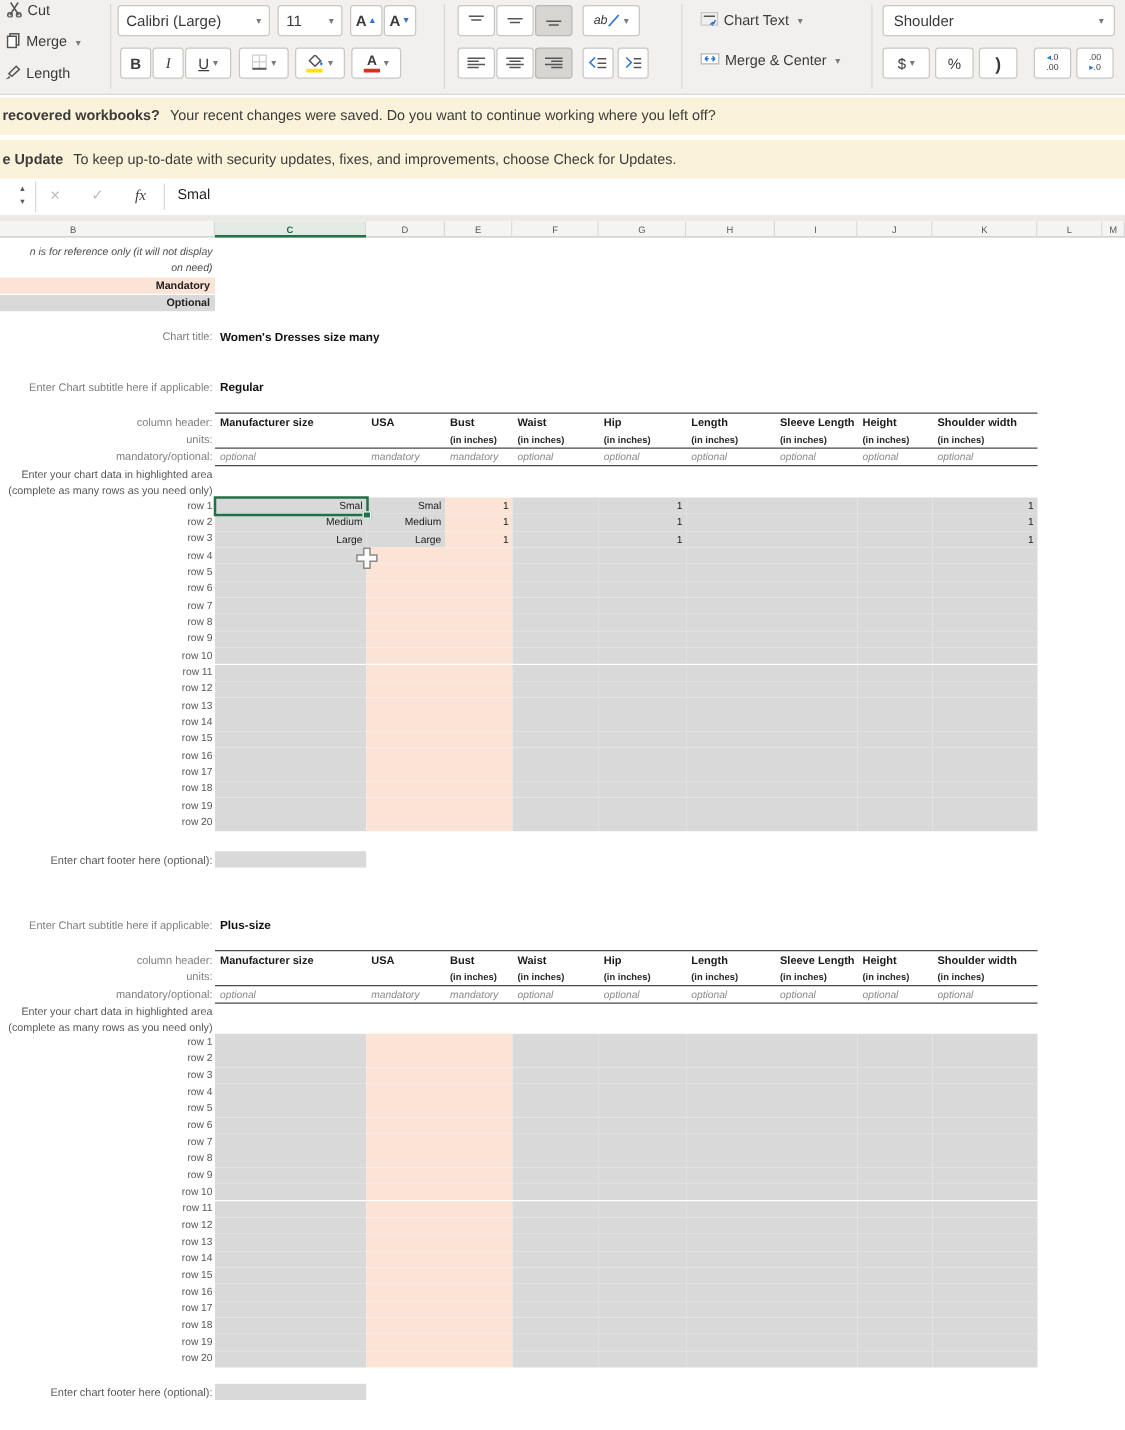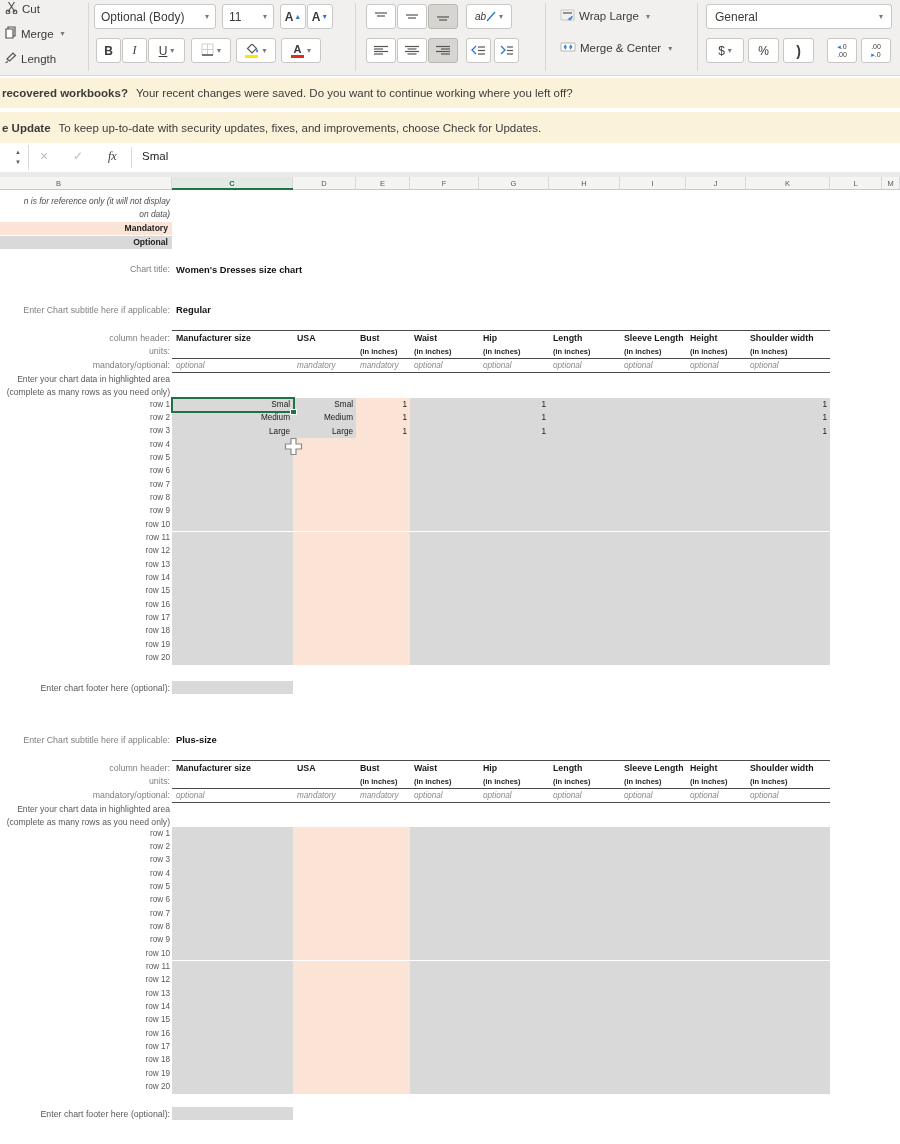--- a/index.html
+++ b/index.html
@@ -51,21 +51,21 @@
     <div class="rb-flat" style="left:3px;top:51px;">
       <span><svg width="14" height="13">
             <path d="M4 8 L10 2 l2.5 2.5 L6.5 10 z" fill="none" class="lin"></path>
             <path d="M4.5 9.5 l-3 3 3.5-1.2 z" fill="#555"></path>
           </svg></span>
       <span>Length</span>
     </div>
     <div class="vsep" style="left:88px;"></div>
 
     <div class="rb-btn" style="left:94px;top:4px;width:122px;height:25px;justify-content:space-between;padding:0 6px;">
-      <span>Optional (Body)</span>
+      <span>Calibri (Large)</span>
         <span class="dd">▾</span>
     </div>
     <div class="rb-btn" style="left:222px;top:4px;width:52px;height:25px;justify-content:space-between;padding:0 6px;">
       <span>11</span>
         <span class="dd">▾</span>
     </div>
     <div class="rb-btn" style="left:280px;top:4px;width:26px;height:25px;font-weight:bold;">
       <span>A</span>
         <span class="blue" style="font-size:7px;margin-left:1px;">▲</span>
     </div>
@@ -176,35 +176,35 @@
         </svg>
       </div>
     <div class="vsep" style="left:545px;"></div>
 
     <div class="rb-flat" style="left:560px;top:9px;">
       <span><svg width="15" height="12">
             <rect x="1" y="1" width="13" height="10" fill="none" stroke="#c9c7c4"></rect>
             <line x1="3" y1="4" x2="12" y2="4" class="lin"></line>
             <path d="M12 7 q0 3 -3 3 l1.5 -1.3 M9 10 l1.5 1.3" fill="none" stroke="#2e77d0" stroke-width="1.2"></path>
           </svg></span>
-      <span>Wrap Large</span>
+      <span>Chart Text</span>
         <span class="dd">▾</span>
     </div>
     <div class="rb-flat" style="left:560px;top:41px;">
       <span><svg width="16" height="12">
             <rect x="1" y="2" width="14" height="8" fill="#fff" stroke="#b9b7b4"></rect>
             <path d="M4 6 l2 -2 M4 6 l2 2 M4 6 h3 M12 6 l-2 -2 M12 6 l-2 2 M12 6 h-3" fill="none" stroke="#2e77d0" stroke-width="1.1"></path>
           </svg></span>
       <span>Merge &amp; Center</span>
         <span class="dd">▾</span>
     </div>
     <div class="vsep" style="left:697px;"></div>
 
     <div class="rb-btn" style="left:706px;top:4px;width:186px;height:25px;justify-content:space-between;padding:0 8px;">
-      <span>General</span>
+      <span>Shoulder</span>
         <span class="dd">▾</span>
     </div>
     <div class="rb-btn" style="left:706px;top:38px;width:38px;height:25px;">
         <span>$</span>
         <span class="dd">▾</span>
       </div>
     <div class="rb-btn" style="left:748px;top:38px;width:31px;height:25px;">
         <span>%</span>
       </div>
     <div class="rb-btn" style="left:783px;top:38px;width:31px;height:25px;font-weight:bold;font-size:14px;">
@@ -249,25 +249,25 @@
       <div class="abs" style="left: 356px; top: 177px; width: 54px; height: 13px; line-height: 13px; text-align: center; font-size: 7.5px; color: rgb(89, 89, 89); background: rgb(244, 244, 243); border-right: 1px solid rgb(216, 216, 216); border-bottom: 1px solid rgb(201, 201, 201); box-sizing: border-box; font-weight: normal;">E</div>
       <div class="abs" style="left: 410px; top: 177px; width: 69px; height: 13px; line-height: 13px; text-align: center; font-size: 7.5px; color: rgb(89, 89, 89); background: rgb(244, 244, 243); border-right: 1px solid rgb(216, 216, 216); border-bottom: 1px solid rgb(201, 201, 201); box-sizing: border-box; font-weight: normal;">F</div>
       <div class="abs" style="left: 479px; top: 177px; width: 70px; height: 13px; line-height: 13px; text-align: center; font-size: 7.5px; color: rgb(89, 89, 89); background: rgb(244, 244, 243); border-right: 1px solid rgb(216, 216, 216); border-bottom: 1px solid rgb(201, 201, 201); box-sizing: border-box; font-weight: normal;">G</div>
       <div class="abs" style="left: 549px; top: 177px; width: 71px; height: 13px; line-height: 13px; text-align: center; font-size: 7.5px; color: rgb(89, 89, 89); background: rgb(244, 244, 243); border-right: 1px solid rgb(216, 216, 216); border-bottom: 1px solid rgb(201, 201, 201); box-sizing: border-box; font-weight: normal;">H</div>
       <div class="abs" style="left: 620px; top: 177px; width: 66px; height: 13px; line-height: 13px; text-align: center; font-size: 7.5px; color: rgb(89, 89, 89); background: rgb(244, 244, 243); border-right: 1px solid rgb(216, 216, 216); border-bottom: 1px solid rgb(201, 201, 201); box-sizing: border-box; font-weight: normal;">I</div>
       <div class="abs" style="left: 686px; top: 177px; width: 60px; height: 13px; line-height: 13px; text-align: center; font-size: 7.5px; color: rgb(89, 89, 89); background: rgb(244, 244, 243); border-right: 1px solid rgb(216, 216, 216); border-bottom: 1px solid rgb(201, 201, 201); box-sizing: border-box; font-weight: normal;">J</div>
       <div class="abs" style="left: 746px; top: 177px; width: 84px; height: 13px; line-height: 13px; text-align: center; font-size: 7.5px; color: rgb(89, 89, 89); background: rgb(244, 244, 243); border-right: 1px solid rgb(216, 216, 216); border-bottom: 1px solid rgb(201, 201, 201); box-sizing: border-box; font-weight: normal;">K</div>
       <div class="abs" style="left: 830px; top: 177px; width: 52px; height: 13px; line-height: 13px; text-align: center; font-size: 7.5px; color: rgb(89, 89, 89); background: rgb(244, 244, 243); border-right: 1px solid rgb(216, 216, 216); border-bottom: 1px solid rgb(201, 201, 201); box-sizing: border-box; font-weight: normal;">L</div>
       <div class="abs" style="left: 882px; top: 177px; width: 18px; height: 13px; line-height: 13px; text-align: center; font-size: 7.5px; color: rgb(89, 89, 89); background: rgb(244, 244, 243); border-right: 1px solid rgb(216, 216, 216); border-bottom: 1px solid rgb(201, 201, 201); box-sizing: border-box; font-weight: normal;">M</div>
       <div class="abs" style="left: 0px; top: 196px; width: 170px; text-align: right; font-size: 8.4px; font-style: italic; color: rgb(77, 77, 77);">n is for reference only (it will not display</div>
-      <div class="abs" style="left: 0px; top: 209px; width: 170px; text-align: right; font-size: 8.4px; font-style: italic; color: rgb(77, 77, 77);">on data)</div>
+      <div class="abs" style="left: 0px; top: 209px; width: 170px; text-align: right; font-size: 8.4px; font-style: italic; color: rgb(77, 77, 77);">on need)</div>
       <div class="abs" style="left: 0px; top: 222px; width: 172px; height: 13px; line-height: 13px; background: rgb(251, 227, 214); text-align: right; padding-right: 4px; box-sizing: border-box; font-size: 8.6px; font-weight: bold; color: rgb(34, 34, 34);">Mandatory</div>
       <div class="abs" style="left: 0px; top: 235.5px; width: 172px; height: 13px; line-height: 13px; background: rgb(217, 217, 217); text-align: right; padding-right: 4px; box-sizing: border-box; font-size: 8.6px; font-weight: bold; color: rgb(34, 34, 34);">Optional</div>
       <div class="abs" style="left: 0px; top: 264px; width: 170px; text-align: right; font-size: 8.8px; color: rgb(127, 127, 127);">Chart title:</div>
-      <div class="abs" style="left: 176px; top: 263.5px; font-size: 9.4px; font-weight: bold; color: rgb(17, 17, 17);">Women's Dresses size chart</div>
+      <div class="abs" style="left: 176px; top: 263.5px; font-size: 9.4px; font-weight: bold; color: rgb(17, 17, 17);">Women's Dresses size many</div>
       <div class="abs" style="left: 0px; top: 305px; width: 170px; text-align: right; font-size: 8.8px; color: rgb(127, 127, 127);">Enter Chart subtitle here if applicable:</div>
       <div class="abs" style="left: 176px; top: 304px; font-size: 9.4px; font-weight: bold; color: rgb(17, 17, 17);">Regular</div>
       <div class="abs" style="left: 172px; top: 330px; width: 658px; height: 1px; background: rgb(74, 74, 74);"></div>
       <div class="abs" style="left: 172px; top: 358px; width: 658px; height: 1px; background: rgb(74, 74, 74);"></div>
       <div class="abs" style="left: 172px; top: 372px; width: 658px; height: 1px; background: rgb(74, 74, 74);"></div>
       <div class="abs" style="left: 0px; top: 333px; width: 170px; text-align: right; font-size: 8.8px; color: rgb(127, 127, 127);">column header:</div>
       <div class="abs" style="left: 0px; top: 346px; width: 170px; text-align: right; font-size: 8.8px; color: rgb(127, 127, 127);">units:</div>
       <div class="abs" style="left: 0px; top: 360px; width: 170px; text-align: right; font-size: 8.8px; color: rgb(127, 127, 127);">mandatory/optional:</div>
       <div class="abs" style="left: 176px; top: 333px; font-size: 8.8px; font-weight: bold; color: rgb(26, 26, 26);">Manufacturer size</div>
       <div class="abs" style="left: 176px; top: 361px; font-size: 8.2px; font-style: italic; color: rgb(138, 138, 138);">optional</div>

